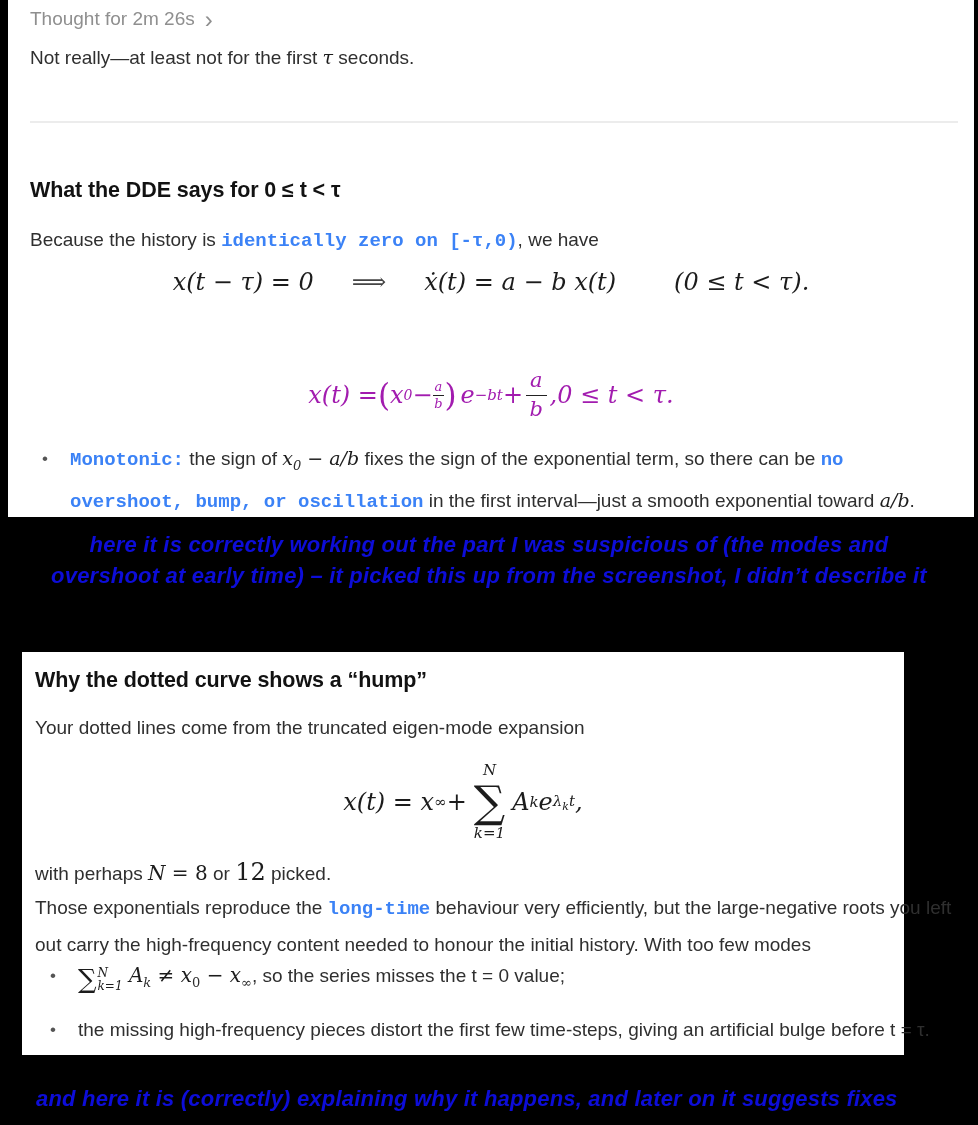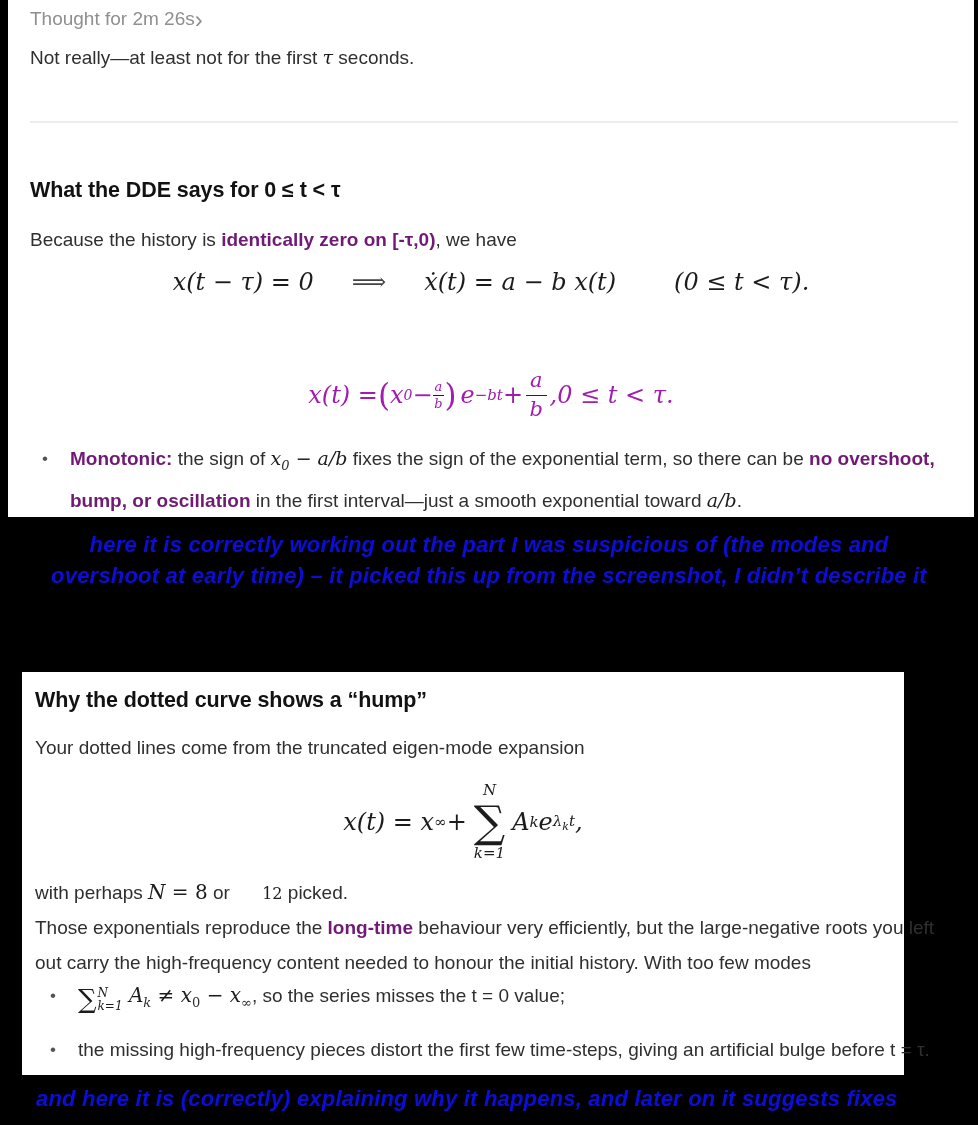--- a/index.html
+++ b/index.html
@@ -4,26 +4,26 @@
 <style>
   html,body{margin:0;padding:0;}
   body{
     width:978px;height:1125px;position:relative;overflow:hidden;
     background:#000;
     font-family:"Liberation Sans",sans-serif;
     -webkit-font-smoothing:antialiased;
   }
   .panel{position:absolute;background:#fff;}
   #panel1{left:8px;top:0;width:966px;height:517px;}
-  #panel2{left:22px;top:672px;width:882px;height:403px;}
+  #panel2{left:22px;top:652px;width:882px;height:403px;}
 
   .abs{position:absolute;}
   .muted{color:#8f8f8f;font-size:19px;}
   .prose{color:#2f2f2f;font-size:19px;line-height:35px;}
-  .bold{font-weight:700;color:#701a75;}
+  .bold{font-weight:700;color:#3b82f6;font-family:Liberation Mono, monospace;}
   h2{margin:0;font-size:21.5px;font-weight:700;color:#121212;letter-spacing:-.1px;}
   .divider{height:2px;background:#ececec;}
 
   
   .math, .math-i{font-family:"DejaVu Serif",serif;color:#1c1c1c;}
   .math-i{font-style:italic;}
   .eq{width:100%;text-align:center;font-family:"DejaVu Serif",serif;font-style:italic;color:#1c1c1c;}
   .eq .sp{display:inline-block;width:38px;}
   .eq .spL{display:inline-block;width:58px;}
   sub.m, sup.m{font-family:"DejaVu Serif",serif;font-style:italic;}
@@ -57,21 +57,21 @@
     letter-spacing:.2px;line-height:31px;text-align:right;
   }
   #note1{left:0;top:529px;width:978px;text-align:center;}
   #note2{left:36px;top:1083px;}
 </style>
 </head>
 <body>
 
 <div id="panel1" class="panel">
 
-  <div class="abs muted" style="left:22px;top:8px;display:flex;align-items:center;gap:0;">
+  <div class="abs muted" style="left:22px;top:8px;display:flex;align-items:center;gap:10px;">
     <span>Thought for 2m 26s</span>
     <span style="font-size:24px;line-height:19px;">›</span>
   </div>
 
   <div class="abs prose" style="left:22px;top:40px;">
     <span>Not really—at least not for the first </span><span class="math-i">τ</span><span> seconds.</span>
   </div>
 
   <div class="abs divider" style="left:22px;top:121px;width:928px;"></div>
 
@@ -138,21 +138,21 @@
       <span class="lim">k=1</span>
     </span>
     <span>A</span>
       <sub class="m" style="font-size:15px;">k</sub>
       <span>e</span>
       <sup class="m" style="font-size:15px;"><span>λ</span><sub style="font-size:11px;">k</sub><span>t</span></sup>
       <span>,</span>
   </div>
 
   <div class="abs prose" style="left:13px;top:203px;">
-    <span>with perhaps </span><span class="math-i" style="font-size:20px;">N</span><span class="math" style="font-size:20px;"> = 8</span><span> or </span><span class="math" style="font-size:16px;margin-left:27px;">12</span><span> picked.</span>
+    <span>with perhaps </span><span class="math-i" style="font-size:20px;">N</span><span class="math" style="font-size:20px;"> = 8</span><span> or </span><span class="math" style="font-size:24px;">12</span><span> picked.</span>
   </div>
 
   <div class="abs prose" style="left:13px;top:238px;width:925px;">
     <span>Those exponentials reproduce the </span><span class="bold">long-time</span><span> behaviour very efficiently, but the large-negative roots you left out carry the high-frequency content needed to honour the initial history. With too few modes</span>
   </div>
 
   <div class="abs bullet" style="left:28px;top:306px;width:910px;">
     <span class="dot">•</span>
     <div class="btxt prose">
       <span class="math-i inlsum">

